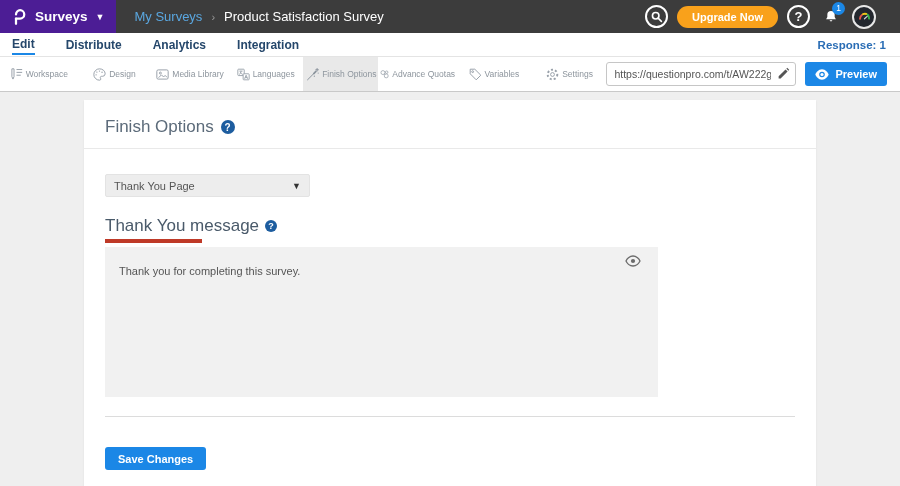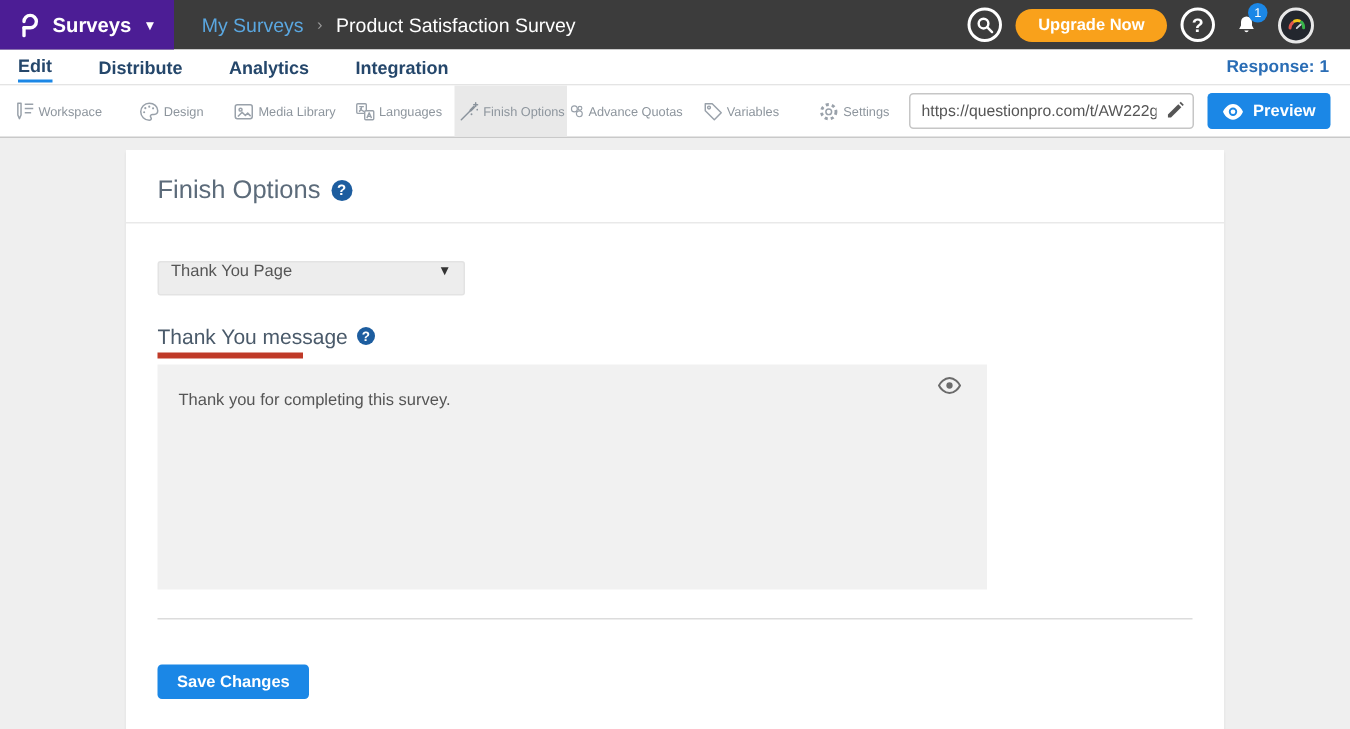--- a/index.html
+++ b/index.html
@@ -65,26 +65,26 @@
   .card-header { padding:17px 21px 11px; border-bottom:1px solid #e9e9e9;
     display:flex; align-items:center; gap:7px; }
   .page-title { font-size:17px; color:#5c6b7a; }
   .help-icon { width:14px; height:14px; border-radius:50%; background:#1d5d9f; color:#fff;
     font-size:10px; font-weight:bold; display:inline-flex; align-items:center;
     justify-content:center; cursor:pointer; }
   .help-icon.small { width:12px; height:12px; font-size:9px; }
   .card-body { padding:25px 21px 23px; }
 
   .select-box { width:205px; height:23px; background:#ededed; border:1px solid #e3e3e3;
-    border-radius:2px; display:flex; align-items:flex-start; padding:0 8px;
+    border-radius:2px; display:flex; align-items:center; padding:0 8px;
     font-size:11px; color:#555; cursor:pointer; }
   .select-caret { margin-left:auto; font-size:9px; color:#333; }
 
   .field-label-row { margin-top:19px; display:flex; align-items:center; gap:6px; }
-  .field-label { font-size:14px; color:#4a5a6a; }
+  .field-label { font-size:17px; color:#4a5a6a; }
   .red-underline { width:97px; height:4px; background:#bf3a28; margin-top:3px; }
 
   .editor { position:relative; margin-top:4px; width:553px; height:150px;
     background:#f1f1f1; cursor:text; }
   .editor-text { position:absolute; top:18px; left:14px; font-size:11px; color:#555; }
   .editor-eye { position:absolute; top:8px; right:17px; cursor:pointer; }
 
   .divider { border-top:1px solid #dcdcdc; margin-top:19px; }
   .save-btn { margin-top:30px; background:#1b87e6; color:#fff; border:none; border-radius:3px;
     height:23px; padding:0 13px; font-size:11px; font-weight:bold; cursor:pointer;

